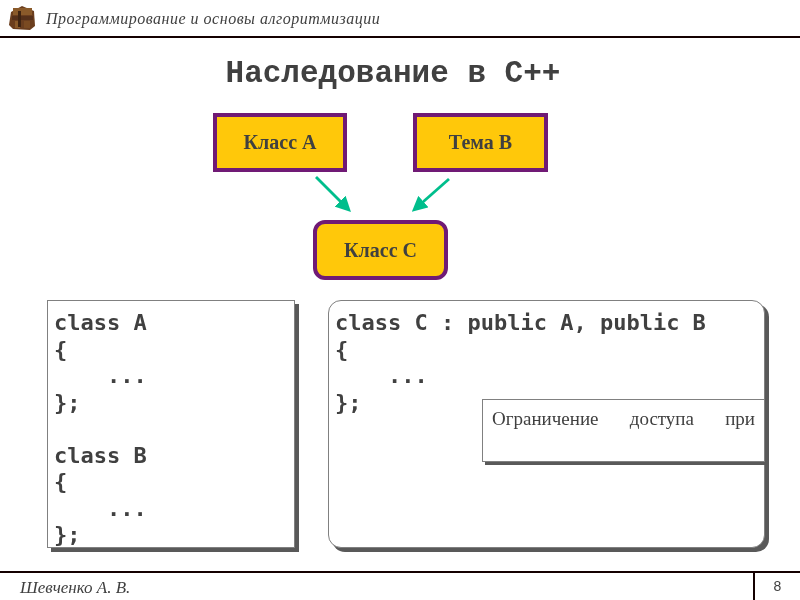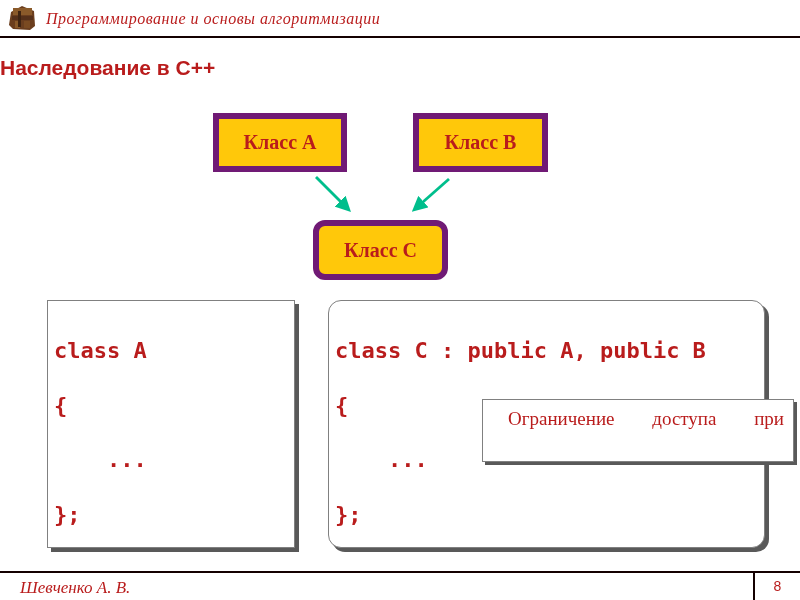--- a/index.html
+++ b/index.html
@@ -2,21 +2,21 @@
 <html><head>
 <meta charset="utf-8">
 <style>
   html, body { margin: 0; padding: 0; background: #ffffff; }
   #page {
     position: relative;
     width: 800px; height: 600px;
     background: #ffffff;
     overflow: hidden;
     font-family: "Liberation Serif", serif;
-    color: #b91c1c;
+    color: #404040;
   }
 
   
   .logo {
     position: absolute; left: 5px; top: 3px;
     width: 34px; height: 30px;
   }
   .header-title {
     position: absolute; left: 46px; top: 10px;
     font-family: "Liberation Serif", serif;
@@ -27,31 +27,31 @@
   }
   .header-rule {
     position: absolute; left: 0; top: 36px;
     width: 800px; height: 2px;
     background: #140000;
   }
 
   
   .slide-title {
     position: absolute; left: 0; right: 14px; top: 56px;
-    text-align: left;
-    font-family: Liberation Sans, sans-serif;
+    text-align: center;
+    font-family: Liberation Mono, monospace;
     font-weight: bold;
-    font-size: 21px;
+    font-size: 31px;
   }
 
   
   .class-box {
     position: absolute;
     background: #ffc80a;
-    border: 6px solid #701a75;
+    border: 4px solid #701a75;
     box-sizing: border-box;
     display: flex; align-items: center; justify-content: center;
     font-family: "Liberation Serif", serif;
     font-weight: bold;
     font-size: 20px;
   }
   #box-a { left: 213px; top: 113px; width: 134px; height: 59px; }
   #box-b { left: 413px; top: 113px; width: 135px; height: 59px; }
   #box-c { left: 313px; top: 220px; width: 135px; height: 60px; border-radius: 12px; }
 
@@ -69,31 +69,31 @@
     box-shadow: 4px 4px 0 0 #595959;
     box-sizing: border-box;
     padding: 9px 0 0 6px;
     font-family: "DejaVu Sans Mono", monospace;
     font-weight: bold;
     font-size: 22px;
     overflow: hidden;
   }
   #code-left  { left: 47px;  top: 300px; width: 248px; height: 248px; }
   #code-right { left: 328px; top: 300px; width: 437px; height: 248px; border-radius: 13px; }
-  .code-line { height: 26.5px; line-height: 26.5px; white-space: pre; margin-top: 28px; }
+  .code-line { height: 26.5px; line-height: 26.5px; white-space: pre; }
 
   
   .callout {
     position: absolute; left: 482px; top: 399px;
-    width: 312px; height: 63px;
+    width: 283px; height: 63px;
     background: #ffffff;
     border: 1px solid #808080;
     box-shadow: 3px 3px 0 0 #595959;
     box-sizing: border-box;
-    padding: 5px 9px 0 25px;
+    padding: 5px 9px 0 9px;
     font-family: "Liberation Serif", serif;
     font-size: 19px;
   }
   .callout-line { line-height: 27px; white-space: nowrap; }
   .callout-line.justified {
     text-align: justify;
     text-align-last: justify;
     white-space: normal;
   }
 
@@ -141,21 +141,21 @@
   </svg>
   <div class="header-title">Программирование и основы алгоритмизации</div>
   <div class="header-rule"></div>
 
   <div class="slide-title">Наследование в C++</div>
 
   <div class="class-box" id="box-a">
     <span>Класс A</span>
   </div>
   <div class="class-box" id="box-b">
-    <span>Класс B</span>
+    <span>Тема B</span>
   </div>
   <div class="class-box" id="box-c">
     <span>Класс C</span>
   </div>
 
   <svg class="arrow-layer" viewBox="0 0 800 600" aria-hidden="true">
     <defs>
       <marker id="ah" markerWidth="5.5" markerHeight="5.5" refX="4" refY="2.75" orient="auto" markerUnits="strokeWidth">
         <path d="M0,0 L5.5,2.75 L0,5.5 Z" fill="#00be8c"></path>
       </marker>
@@ -164,20 +164,21 @@
     <line x1="449" y1="179" x2="415" y2="209" stroke-width="2.8" marker-end="url(#ah)" stroke="#00be8c"></line>
     <line x1="586" y1="395" x2="501" y2="334" stroke-width="2.8" marker-end="url(#ah)" stroke="#00be8c"></line>
   </svg>
 
   <div class="code-box" id="code-left">
     <div class="code-line">class A</div>
     <div class="code-line">{</div>
     <div class="code-line">    ...</div>
     <div class="code-line">};</div>
     <div class="code-line"></div>
+    <div class="code-line">class B</div>
     <div class="code-line">{</div>
     <div class="code-line">    ...</div>
     <div class="code-line">};</div>
   </div>
 
   <div class="code-box" id="code-right">
     <div class="code-line">class C : public A, public B</div>
     <div class="code-line">{</div>
     <div class="code-line">    ...</div>
     <div class="code-line">};</div>

